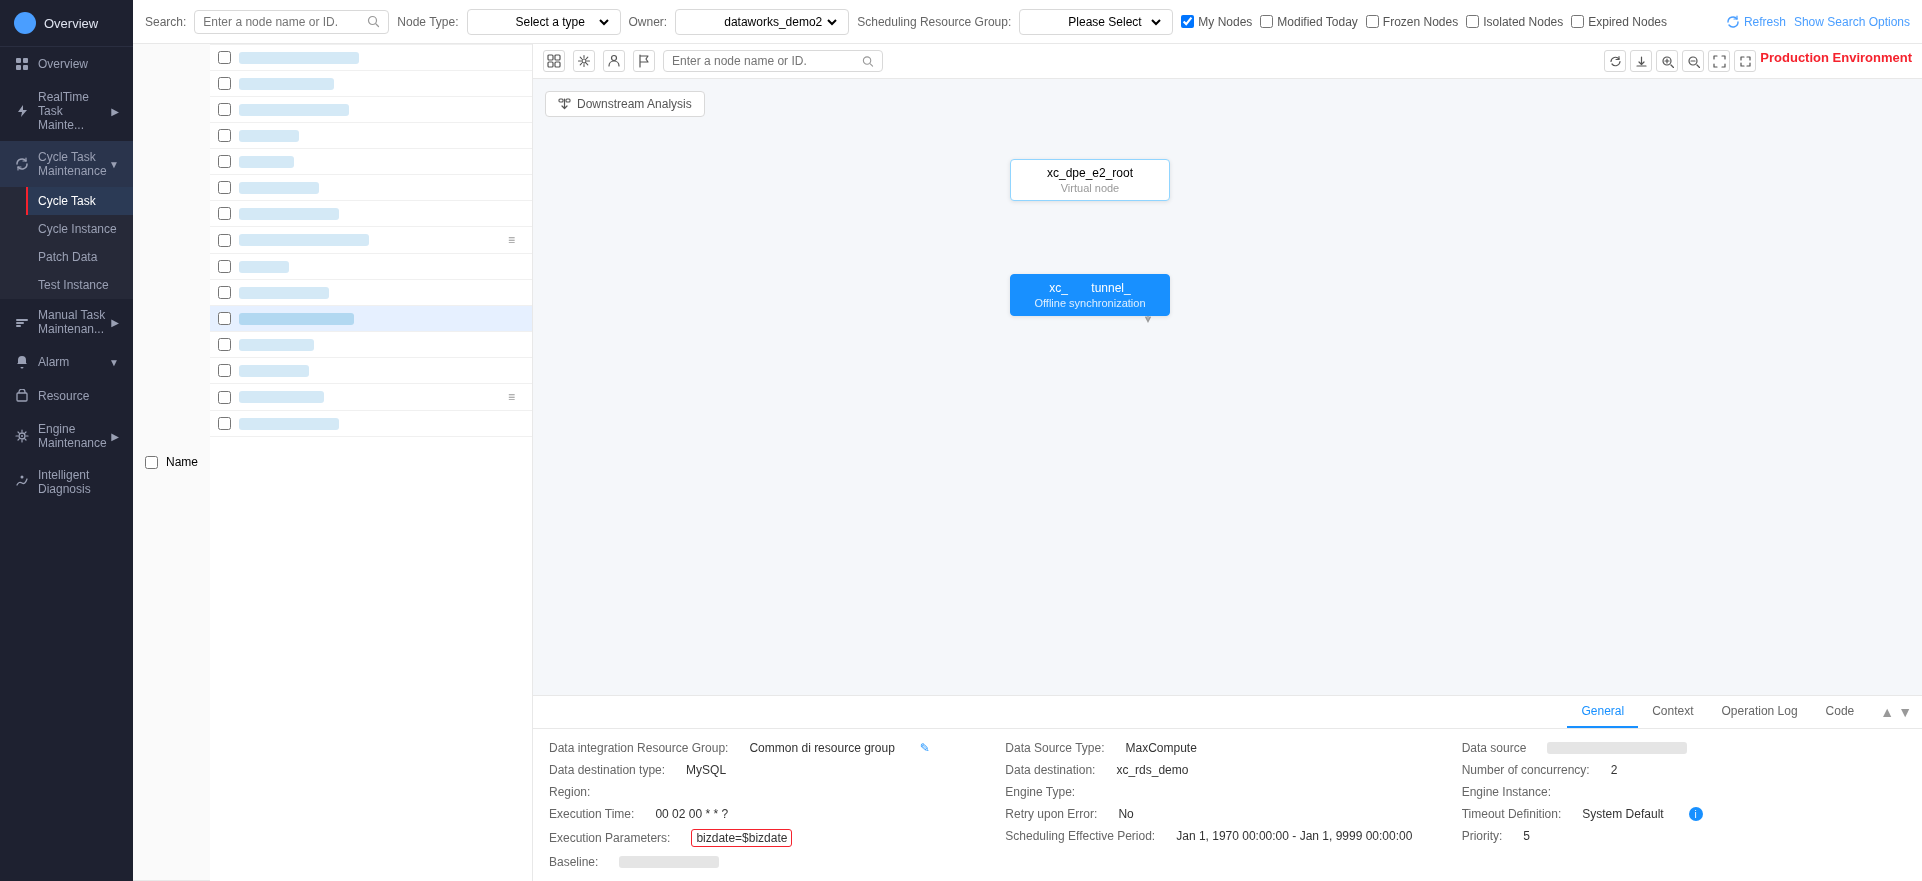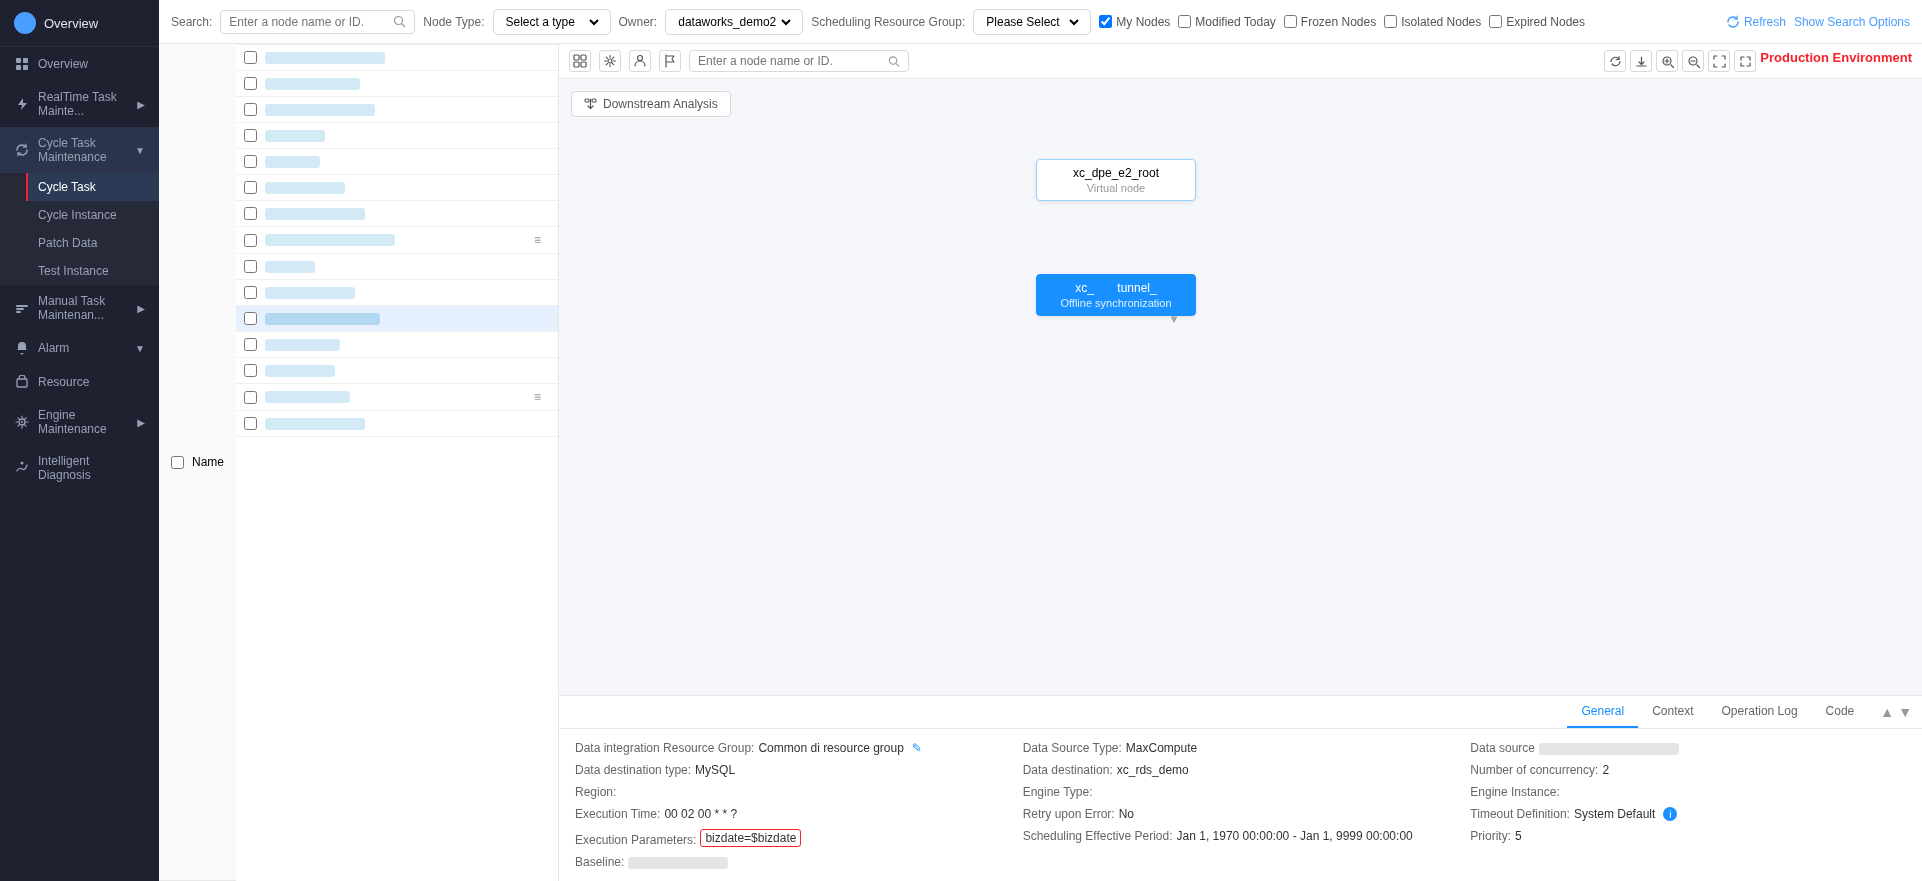--- a/index.html
+++ b/index.html
@@ -1,19 +1,19 @@
 <!DOCTYPE html>
 <html><head>
   <meta charset="utf-8">
   <style>
     * { box-sizing: border-box; margin: 0; padding: 0; }
     body { font-family: -apple-system, BlinkMacSystemFont, 'Segoe UI', sans-serif; font-size: 12px; background: #f5f5f5; display: flex; height: 881px; overflow: hidden; }
 
     
-    .sidebar { width: 159px; background: #1e2130; color: #c8ccd8; flex-shrink: 0; display: flex; flex-direction: column; height: 100%; overflow-y: auto; }
+    .sidebar { width: 133px; background: #1e2130; color: #c8ccd8; flex-shrink: 0; display: flex; flex-direction: column; height: 100%; overflow-y: auto; }
     .sidebar-logo { display: flex; align-items: center; padding: 12px 14px; border-bottom: 1px solid #2a2e40; }
     .sidebar-logo-icon { width: 22px; height: 22px; background: #4a9eff; border-radius: 50%; margin-right: 8px; flex-shrink: 0; }
     .sidebar-logo-text { font-size: 13px; color: #e0e4f0; font-weight: 500; }
     .sidebar-item { display: flex; align-items: center; padding: 9px 14px; cursor: pointer; font-size: 12px; color: #9aa0b4; transition: background 0.15s; }
     .sidebar-item .item-icon { width: 16px; height: 16px; margin-right: 8px; flex-shrink: 0; display: flex; align-items: center; justify-content: center; }
     .sidebar-item .item-label { flex: 1; }
     .sidebar-item .chevron { font-size: 10px; }
     .sidebar-sub { padding-left: 38px; }
     .sidebar-sub-item { padding: 7px 14px 7px 0; cursor: pointer; font-size: 12px; color: #9aa0b4; display: block; }
     .sidebar-sub-item.active { color: #fff; background: rgba(74,158,255,0.15); border-left: 2px solid #f5222d; padding-left: 10px; margin-left: -12px; }
@@ -21,21 +21,21 @@
 
     
     .main { flex: 1; display: flex; flex-direction: column; overflow: hidden; }
 
     
     .toolbar { background: #fff; border-bottom: 1px solid #e8e8e8; padding: 6px 12px; display: flex; align-items: center; flex-wrap: wrap; gap: 8px; min-height: 44px; }
     .toolbar-label { color: #666; font-size: 12px; }
     .toolbar-input { border: 1px solid #d9d9d9; border-radius: 4px; padding: 4px 8px; font-size: 12px; display: flex; align-items: center; gap: 4px; min-width: 180px; }
     .toolbar-input input { border: none; outline: none; font-size: 12px; width: 100%; }
     .toolbar-select { border: 1px solid #d9d9d9; border-radius: 4px; padding: 4px 8px; font-size: 12px; display: flex; align-items: center; gap: 4px; cursor: pointer; background: #fff; }
-    .toolbar-select select { border: none; outline: none; font-size: 12px; background: transparent; cursor: pointer; }
+    .toolbar-select select { border: none; outline: none; font-size: 12px; background: transparent; cursor: pointer; margin-left: 36px; }
     .toolbar-checkbox { display: flex; align-items: center; gap: 4px; cursor: pointer; font-size: 12px; color: #555; }
     .toolbar-checkbox input[type=checkbox] { margin: 0; }
     .toolbar-spacer { flex: 1; }
     .btn-refresh { display: flex; align-items: center; gap: 4px; color: #4a9eff; font-size: 12px; cursor: pointer; }
     .btn-show-search { color: #4a9eff; font-size: 12px; cursor: pointer; }
 
     
     .content { flex: 1; display: flex; overflow: hidden; }
 
     
@@ -70,21 +70,21 @@
     .node-box.selected .node-sub { color: rgba(255,255,255,0.85); }
     .node-title { font-size: 12px; font-weight: 500; white-space: nowrap; }
     .node-sub { font-size: 11px; color: #999; margin-top: 2px; }
 
     
     .details-panel { background: #fff; border-top: 1px solid #e8e8e8; flex-shrink: 0; }
     .details-tabs { display: flex; border-bottom: 1px solid #e8e8e8; padding: 0 12px; }
     .details-tab { padding: 8px 14px; font-size: 12px; cursor: pointer; color: #666; border-bottom: 2px solid transparent; }
     .details-tab.active { color: #1890ff; border-bottom-color: #1890ff; }
     .details-content { padding: 12px 16px; display: grid; grid-template-columns: 1fr 1fr 1fr; gap: 8px 12px; }
-    .detail-row { display: flex; align-items: flex-end; gap: 4px; }
+    .detail-row { display: flex; align-items: center; gap: 21px; }
     .detail-label { color: #666; font-size: 12px; white-space: nowrap; }
     .detail-value { color: #333; font-size: 12px; }
     .detail-value.highlighted { border: 1px solid #f5222d; padding: 1px 4px; border-radius: 3px; color: #333; }
     .detail-edit-icon { color: #1890ff; margin-left: 4px; cursor: pointer; }
     .detail-info-icon { width: 14px; height: 14px; background: #1890ff; border-radius: 50%; color: #fff; display: inline-flex; align-items: center; justify-content: center; font-size: 10px; margin-left: 4px; cursor: pointer; }
     .detail-blur { height: 12px; background: #ccc; border-radius: 3px; width: 100px; opacity: 0.5; display: inline-block; }
 
     
     ::-webkit-scrollbar { width: 6px; height: 6px; }
     ::-webkit-scrollbar-track { background: #f1f1f1; }

